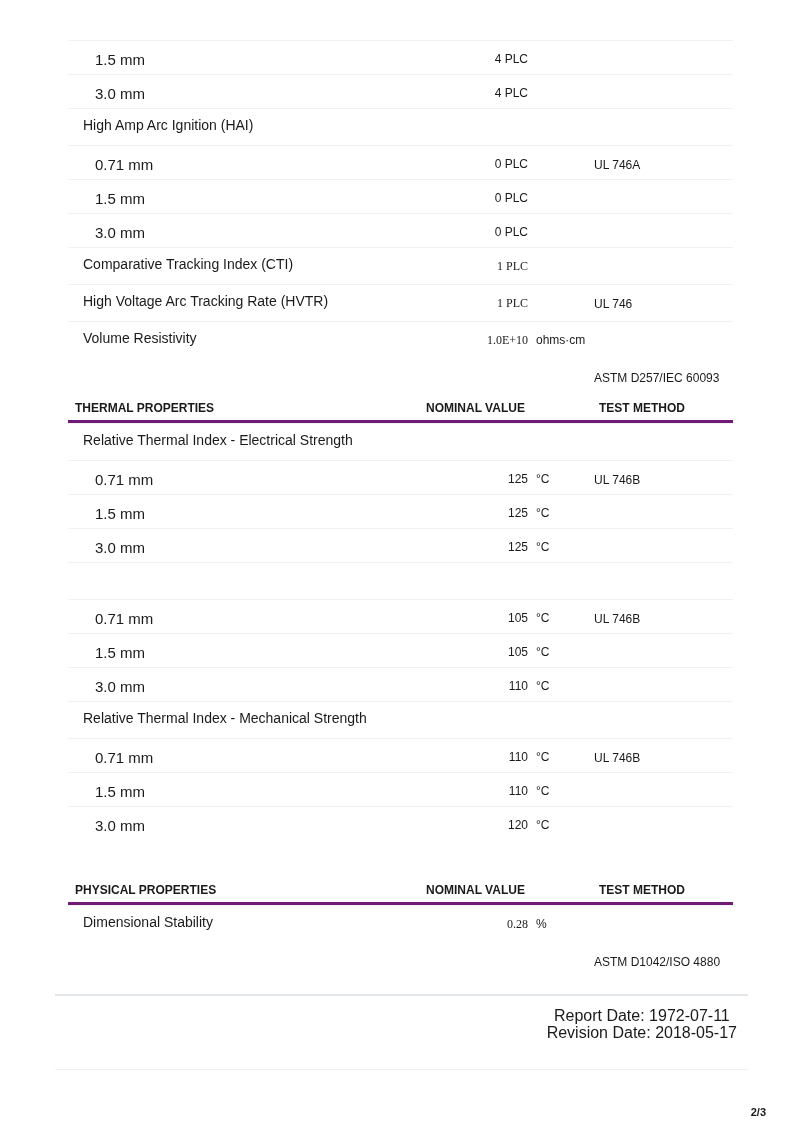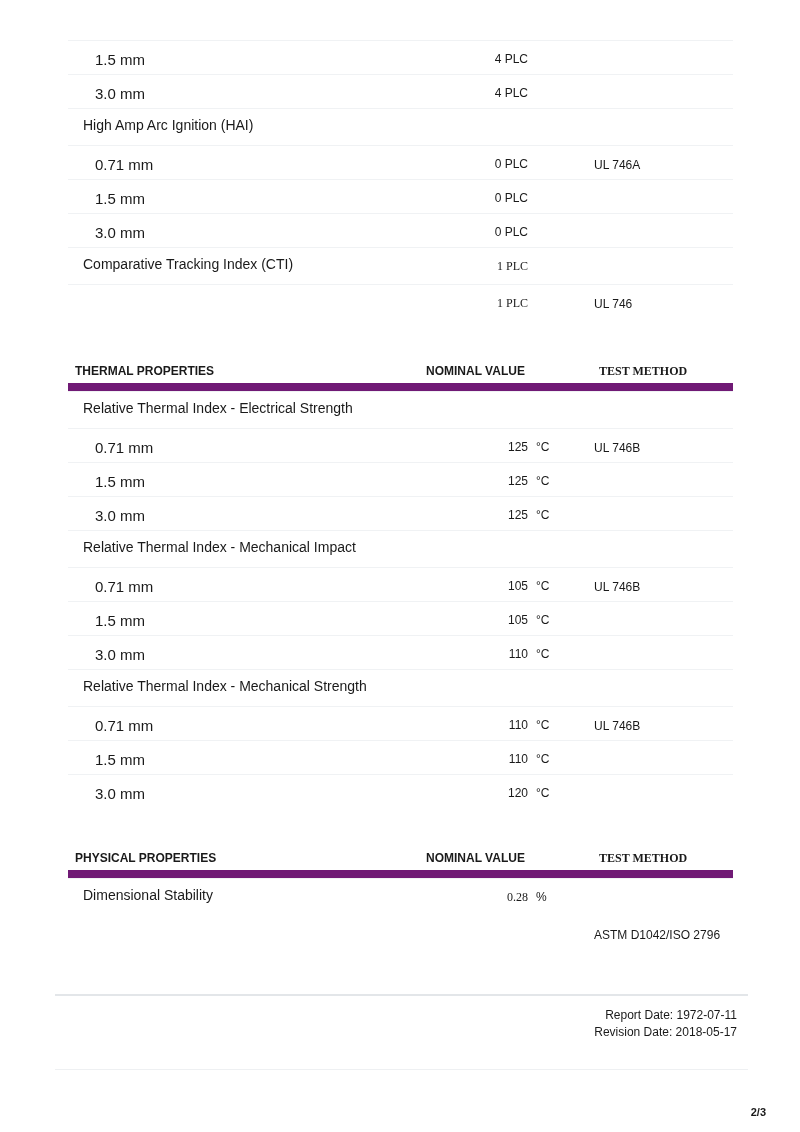--- a/index.html
+++ b/index.html
@@ -6,27 +6,27 @@
   body { width:800px; height:1132px; position:relative; font-family:"Liberation Sans", sans-serif; color:#1a1a1a; overflow:hidden; }
   .sheet { position:absolute; left:68px; top:40px; width:665px; }
   .row { position:relative; height:33px; border-top:1px solid #f0f2f4; font-size:12px; }
   .row.group { height:36px; }
   .row .lbl { position:absolute; left:27px; top:10px; font-size:15px; }
   .row.group .lbl { left:15px; top:8px; font-size:14px; font-weight:500; }
   .row .val { position:absolute; right:205px; top:11px; text-align:right; }
   .row.group .val { top:11px;font-family:Liberation Serif, serif; }
   .row .unit { position:absolute; left:468px; top:11px; }
   .row .method { position:absolute; left:526px; top:1px;margin-top:48px; }
-  .hdr { position:relative; height:32px; border-bottom:8px solid #701a75; font-size:12px; font-weight:bold; margin-top:30px; }
+  .hdr { position:relative; height:32px; border-bottom:3px solid #701a75; font-size:12px; font-weight:bold; margin-top:30px; }
   .hdr .c1 { position:absolute; left:7px; top:13px; }
   .hdr .c2 { position:absolute; left:358px; top:13px; }
-  .hdr .c3 { position:absolute; left:531px; top:13px;font-family:Liberation Serif, serif; }
+  .hdr .c3 { position:absolute; left:531px; top:13px; }
   .footer-line { position:absolute; left:55px; width:693px; top:994px; border-top:2px solid #e3e6e9; }
   .footer-line2 { position:absolute; left:55px; width:693px; top:1069px; border-top:1px solid #eef0f2; }
-  .dates { position:absolute; right:63px; top:1007px; text-align:right; font-size:12px; line-height:17px; }
+  .dates { position:absolute; right:63px; top:1007px; text-align:center; font-size:16px; line-height:17px; }
   .pageno { position:absolute; right:34px; top:1100px; font-size:11px; font-weight:bold;margin-top:6px; }
 </style>
 </head>
 <body>
 
 <div class="sheet">
   <div id="sec-elec">
       <div class="row">
         <span class="lbl">1.5 mm</span>
         <span class="val">4 PLC</span>
@@ -63,23 +63,30 @@
         <span class="unit"></span>
         <span class="method"></span>
       </div>
       <div class="row group">
         <span class="lbl">Comparative Tracking Index (CTI)</span>
         <span class="val">1 PLC</span>
         <span class="unit"></span>
         <span class="method">UL 746</span>
       </div>
       <div class="row group">
+        <span class="lbl">High Voltage Arc Tracking Rate (HVTR)</span>
         <span class="val">1 PLC</span>
         <span class="unit"></span>
         <span class="method"></span>
+      </div>
+      <div class="row group">
+        <span class="lbl">Volume Resistivity</span>
+        <span class="val">1.0E+10</span>
+        <span class="unit">ohms·cm</span>
+        <span class="method">ASTM D257/IEC 60093</span>
       </div>
     </div>
 
   <div class="hdr">
     <span class="c1">THERMAL PROPERTIES</span>
     <span class="c2">NOMINAL VALUE</span>
     <span class="c3">TEST METHOD</span>
   </div>
   <div id="sec-thermal">
       <div class="row group">
@@ -100,21 +107,20 @@
         <span class="unit">°C</span>
         <span class="method"></span>
       </div>
       <div class="row">
         <span class="lbl">3.0 mm</span>
         <span class="val">125</span>
         <span class="unit">°C</span>
         <span class="method"></span>
       </div>
       <div class="row group">
-        <span class="lbl">Relative Thermal Index - Mechanical Impact</span>
         <span class="val"></span>
         <span class="unit"></span>
         <span class="method">UL 746B</span>
       </div>
       <div class="row">
         <span class="lbl">0.71 mm</span>
         <span class="val">105</span>
         <span class="unit">°C</span>
         <span class="method"></span>
       </div>
@@ -159,21 +165,21 @@
   <div class="hdr">
     <span class="c1">PHYSICAL PROPERTIES</span>
     <span class="c2">NOMINAL VALUE</span>
     <span class="c3">TEST METHOD</span>
   </div>
   <div id="sec-phys">
       <div class="row group">
         <span class="lbl">Dimensional Stability</span>
         <span class="val">0.28</span>
         <span class="unit">%</span>
-        <span class="method">ASTM D1042/ISO 2796</span>
+        <span class="method">ASTM D1042/ISO 4880</span>
       </div>
     </div>
 </div>
 
 <div class="footer-line"></div>
 <div class="dates">
   <div>Report Date: 1972-07-11</div>
   <div>Revision Date: 2018-05-17</div>
 </div>
 <div class="footer-line2"></div>

